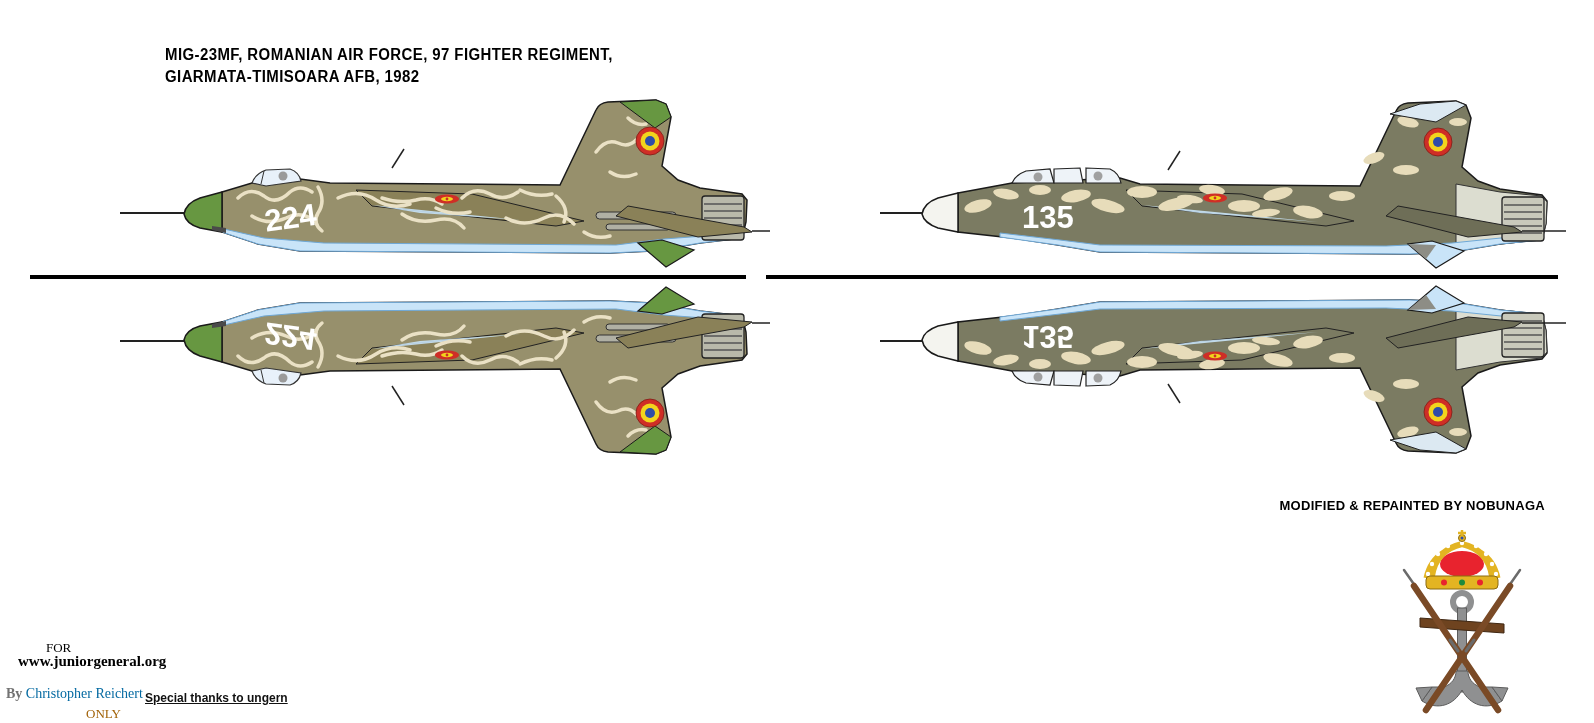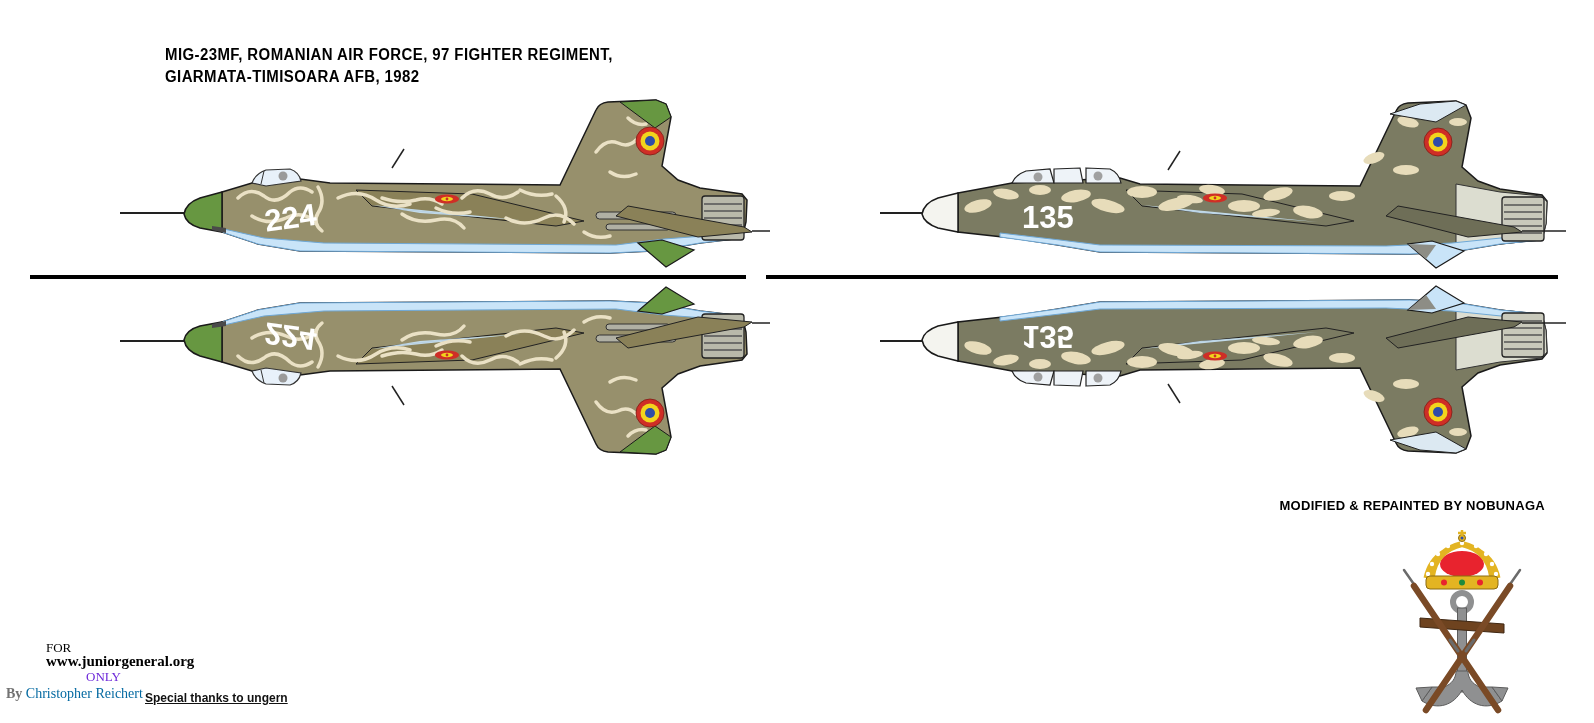--- a/index.html
+++ b/index.html
@@ -9,22 +9,22 @@
            letter-spacing:.4px;color:#000;white-space:pre;
            font-family:"Liberation Sans",sans-serif;transform:scaleY(1.05);}
   #title-left{left:165px;top:44px;}
   #title-right{left:929px;top:44px;}
   #modified-label{position:absolute;right:49px;top:498px;font-weight:bold;font-size:13px;
                   letter-spacing:.3px;color:#000;}
   #art{position:absolute;left:0;top:0;}
   #crest{position:absolute;left:1392px;top:530px;}
   .serif{font-family:"Liberation Serif",serif;}
   #f-for{position:absolute;left:46px;top:640px;font-size:13px;color:#000;font-family:Liberation Serif, serif;}
-  #f-site{position:absolute;left:18px;top:653px;font-size:15px;font-weight:bold;color:#000;margin-left:28px;}
-  #f-only{position:absolute;left:86px;top:669px;font-size:13px;color:#6d28d9;font-family:Liberation Serif, serif;}
+  #f-site{position:absolute;left:18px;top:653px;font-size:15px;font-weight:bold;color:#000;}
+  #f-only{position:absolute;left:86px;top:706px;font-size:13px;color:#a16207;font-family:Liberation Serif, serif;}
   #f-by{position:absolute;left:6px;top:686px;font-size:14px;}
   #f-by .by{font-weight:bold;color:#737373;}
   #f-by .author{color:#0369a1;}
   #f-thanks{position:absolute;left:145px;top:691px;font-size:12px;font-weight:bold;color:#111;
             font-family:"Liberation Sans",sans-serif;text-decoration:underline;}
   svg text{font-family:"Liberation Sans",sans-serif;font-weight:bold;}
 </style>
 </head>
 <body>
 

